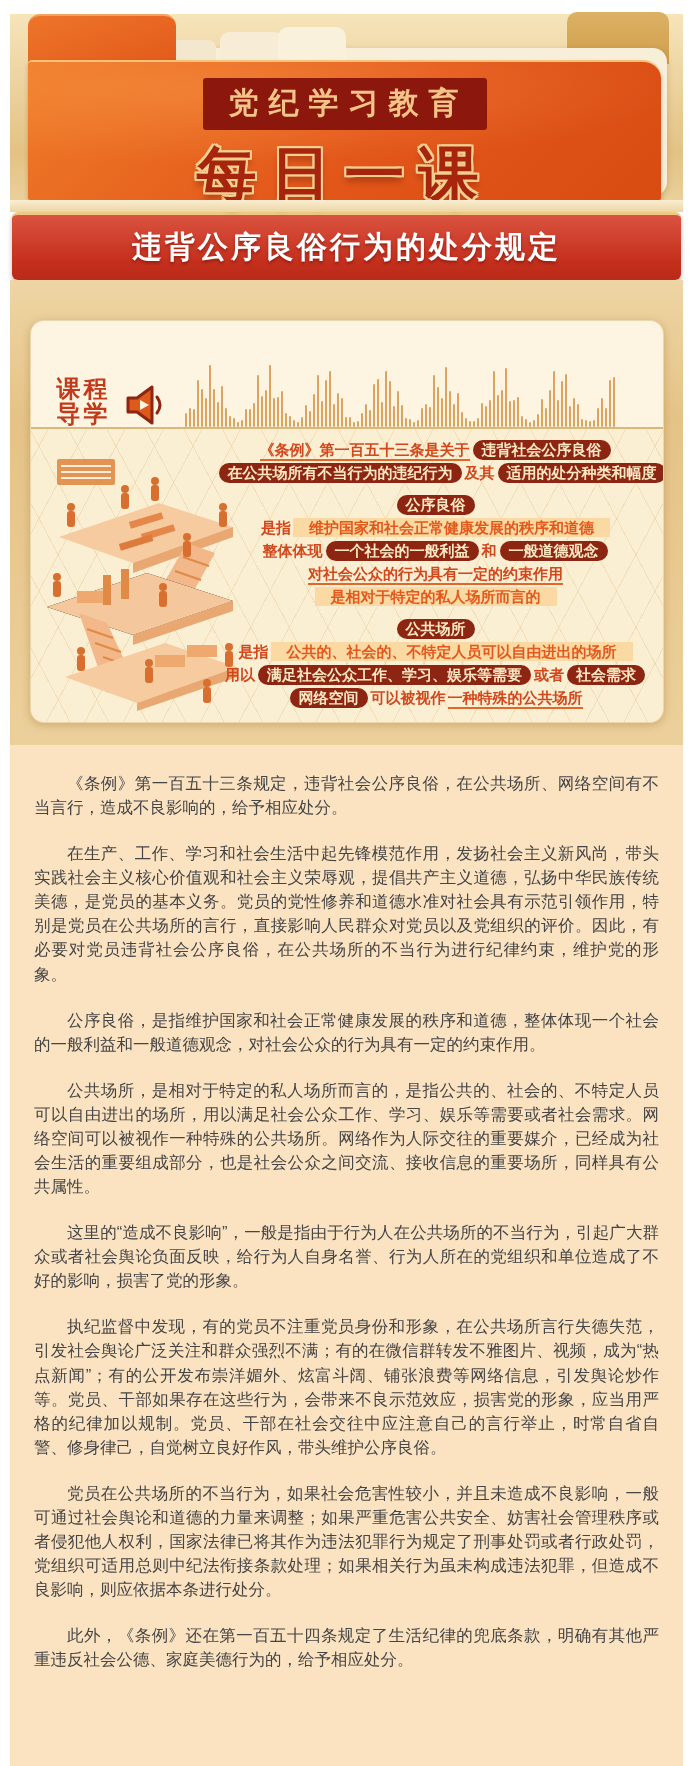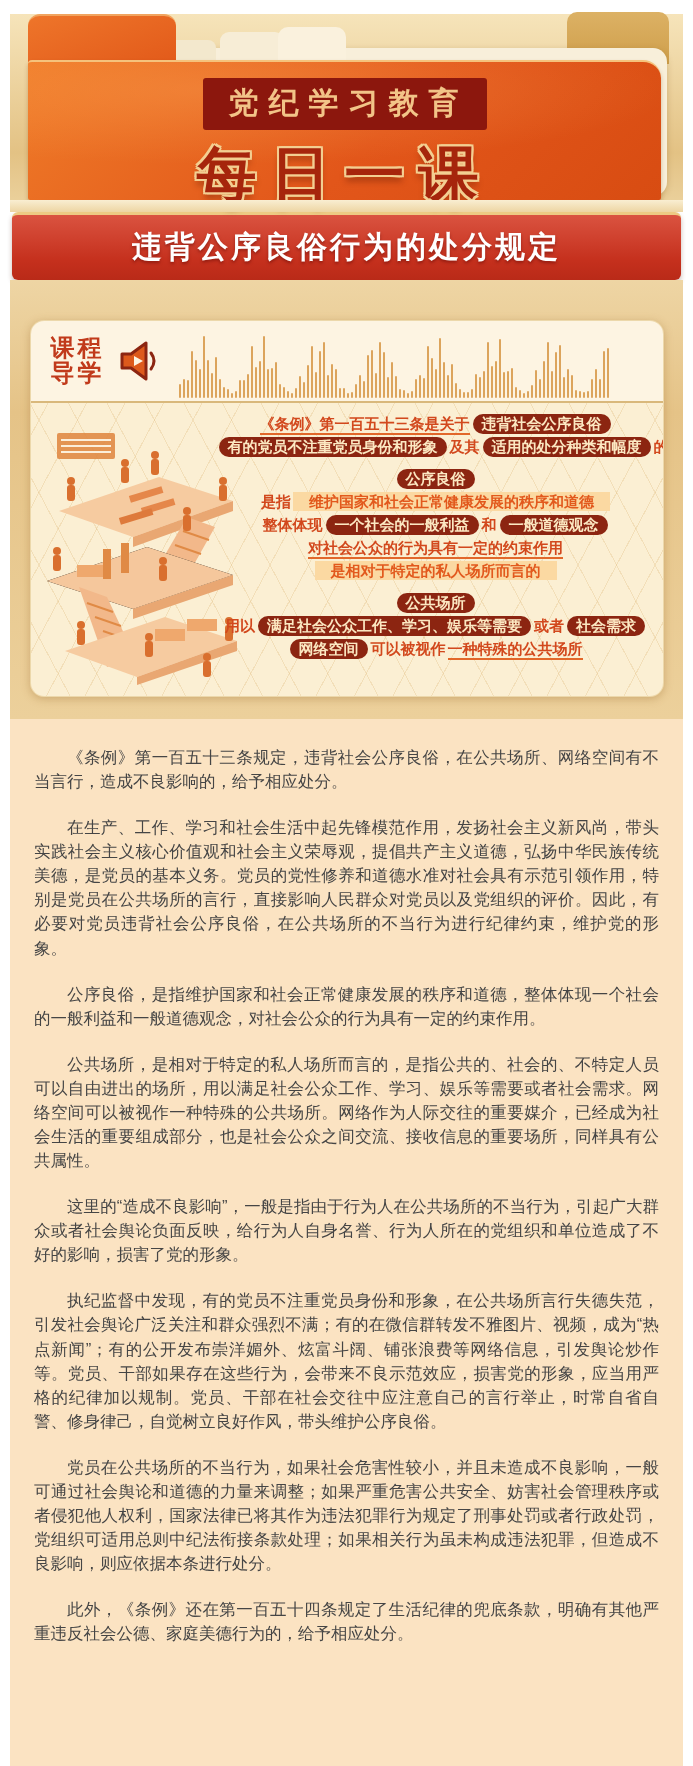--- a/index.html
+++ b/index.html
@@ -36,21 +36,21 @@
   .ribbon{height:68px;margin:0 2px;display:flex;align-items:center;justify-content:center;
     background:linear-gradient(180deg,#da5340,#c5301d 70%,#b92a18);
     border-top:3px solid #edca83;border-radius:6px;box-sizing:border-box;
     color:#ffffff;font-size:30px;font-weight:bold;letter-spacing:3px;
     text-shadow:0 2px 3px rgba(100,10,5,.5);box-shadow:0 3px 5px rgba(80,30,10,.3);}
 
   
   .mid{background:linear-gradient(180deg,#eed5a4,#e5c387 30%,#ecd09b);padding:40px 0 22px;}
   .card{width:632px;margin:0 auto;border-radius:14px;overflow:hidden;
     border:1px solid #ecd8ab;box-shadow:0 2px 8px rgba(150,100,40,.35);}
-  .audio{height:80px;background:#fdf4e2;display:flex;align-items:center;padding:0 20px;box-sizing:border-box;}
+  .audio{height:106px;background:#fdf4e2;display:flex;align-items:flex-end;padding:0 26px;box-sizing:border-box;}
   .audio-label{color:#c13a1b;font-weight:bold;font-size:24px;line-height:1.04;letter-spacing:3px;text-align:center;}
   .speaker{margin:0 16px 0 12px;flex:none;}
   .wave{flex:1;height:74px;display:flex;align-items:flex-end;gap:2px;overflow:hidden;}
   .wave i{width:2px;background:#dca45c;border-radius:1px;flex:none;}
 
   .divider{height:2px;background:#d9b87b;}
 
   .infographic{height:293px;background:#fbefd3;position:relative;overflow:hidden;
     background-image:
       repeating-linear-gradient(62deg, rgba(220,180,115,.28) 0 1px, rgba(0,0,0,0) 1px 34px),
@@ -283,27 +283,28 @@
               <circle cx="112" cy="218" r="4"></circle>
                 <rect x="108" y="222" width="8" height="16" rx="3"></rect>
               <circle cx="170" cy="238" r="4"></circle>
                 <rect x="166" y="242" width="8" height="16" rx="3"></rect>
               <circle cx="192" cy="202" r="4"></circle>
                 <rect x="188" y="206" width="8" height="16" rx="3"></rect>
             </g>
           </svg>
           <div class="info-text">
               <div class="info-line"><span class="seg-ul">《条例》第一百五十三条是关于</span><span class="seg-pill">违背社会公序良俗</span></div>
-              <div class="info-line"><span class="seg-pill">有的党员不注重党员身份和形象</span><span class="seg-plain">及其</span><span class="seg-pill">适用的处分种类和幅度</span><span class="seg-plain">的</span></div>
+              <div class="info-line"><span class="seg-pill">在公共场所有不当行为的违纪行为</span><span class="seg-plain">及其</span><span class="seg-pill">适用的处分种类和幅度</span><span class="seg-plain">的</span></div>
               <div class="info-line gap"><span class="seg-pill">公序良俗</span></div>
               <div class="info-line"><span class="seg-plain">是指</span><span class="seg-hl">维护国家和社会正常健康发展的秩序和道德</span></div>
               <div class="info-line"><span class="seg-plain">整体体现</span><span class="seg-pill">一个社会的一般利益</span><span class="seg-plain">和</span><span class="seg-pill">一般道德观念</span></div>
               <div class="info-line"><span class="seg-ul">对社会公众的行为具有一定的约束作用</span></div>
               <div class="info-line"><span class="seg-hl">是相对于特定的私人场所而言的</span></div>
               <div class="info-line gap"><span class="seg-pill">公共场所</span></div>
+              <div class="info-line"><span class="seg-plain">是指</span><span class="seg-hl">公共的、社会的、不特定人员可以自由进出的场所</span></div>
               <div class="info-line"><span class="seg-plain">用以</span><span class="seg-pill">满足社会公众工作、学习、娱乐等需要</span><span class="seg-plain">或者</span><span class="seg-pill">社会需求</span></div>
               <div class="info-line"><span class="seg-pill">网络空间</span><span class="seg-plain">可以被视作</span><span class="seg-ul">一种特殊的公共场所</span></div>
             </div>
         </div>
 
       </div>
     </div>
 
     <div class="article">
         <p class="para">《条例》第一百五十三条规定，违背社会公序良俗，在公共场所、网络空间有不当言行，造成不良影响的，给予相应处分。</p>

